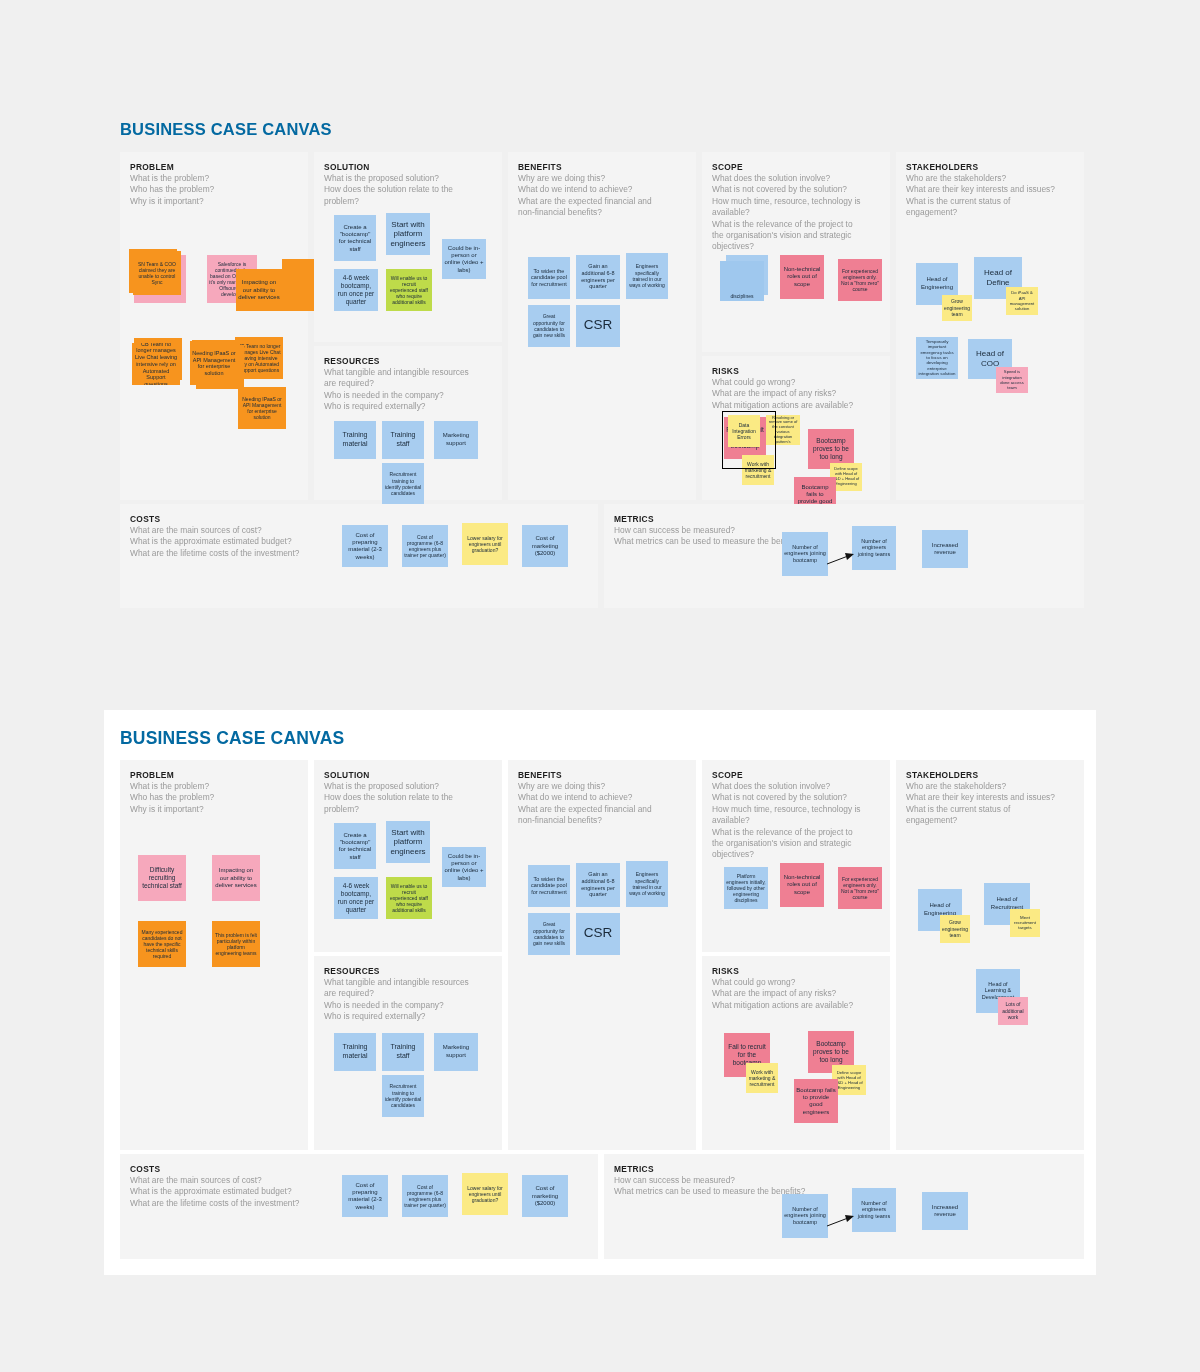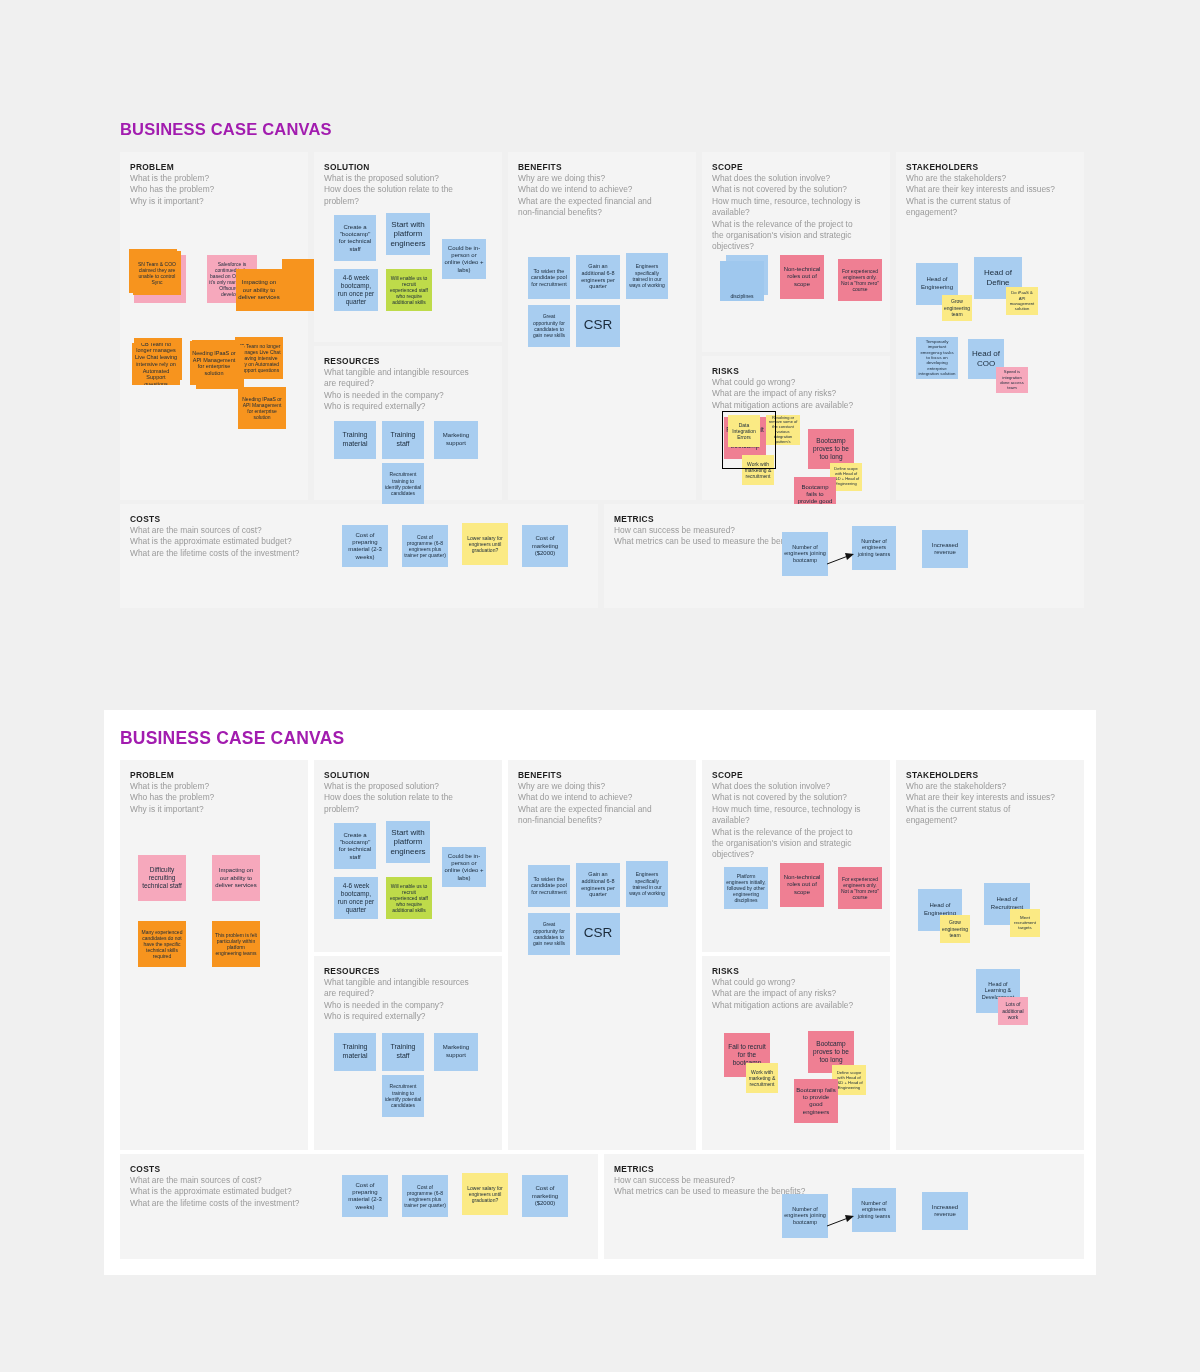--- a/index.html
+++ b/index.html
@@ -10,21 +10,21 @@
     overflow: hidden;
   }
   .page { position: relative; width: 1200px; height: 1372px; }
 
   
   .canvas { position: absolute; }
   .canvas.top    { left: 104px; top: 104px;  width: 992px; height: 560px; background: transparent; }
   .canvas.bottom { left: 104px; top: 710px;  width: 992px; height: 565px; background: #ffffff; }
 
   .canvas-title {
-    font-size: 16.5px; font-weight: bold; color: #a21caf;
+    font-size: 16.5px; font-weight: bold; color: #0369a1;
     letter-spacing: .2px;
   }
   .canvas.top .canvas-title    { position: absolute; left: 16px; top: 16px; }
   .canvas.bottom .canvas-title { position: absolute; left: 16px; top: 18px; }
 
   
   .grid { position: absolute; left: 16px; }
   .canvas.top .grid    { top: 48px; }
   .canvas.bottom .grid { top: 50px; }
 
@@ -188,21 +188,21 @@
         <div class="sec-q">Who are the stakeholders?</div>
         <div class="sec-q">What are their key interests and issues?</div>
         <div class="sec-q">What is the current status of</div>
         <div class="sec-q">engagement?</div>
         <div class="sec-body">
           <div class="note blue f6" style="left:10px; top:44px; width:42px; height:42px;">Head of Engineering</div>
           <div class="note yellow f5" style="left:36px; top:76px; width:30px; height:26px;">Grow engineering team</div>
           <div class="note blue f8" style="left:68px; top:38px; width:48px; height:42px;">Head of Define</div>
           <div class="note yellow f45" style="left:100px; top:68px; width:32px; height:28px; font-size:4.2px;">Do iPaaS &amp; API management solution</div>
           <div class="note blue f45" style="left:10px; top:118px; width:42px; height:42px; font-size:4.4px;">Temporarily important emergency tasks to focus on developing enterprise integration solution</div>
-          <div class="note blue f8" style="left:62px; top:120px; width:36px; height:40px;">Head of COO</div>
+          <div class="note blue f8" style="left:62px; top:120px; width:44px; height:40px;">Head of COO</div>
           <div class="note pink2 f45" style="left:90px; top:148px; width:32px; height:26px; font-size:4.2px;">Speed is integration done access team</div>
         </div>
       </div>
 
       <div class="section" style="left:0px; top:352px; width:478px; height:104px; padding:10px;">
         <div class="sec-title">COSTS</div>
         <div class="sec-q">What are the main sources of cost?</div>
         <div class="sec-q">What is the approximate estimated budget?</div>
         <div class="sec-q">What are the lifetime costs of the investment?</div>
         <div class="sec-body">

